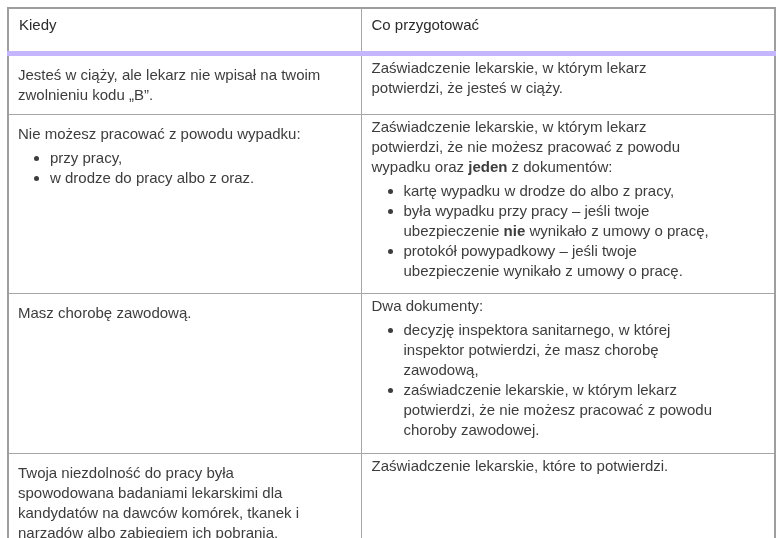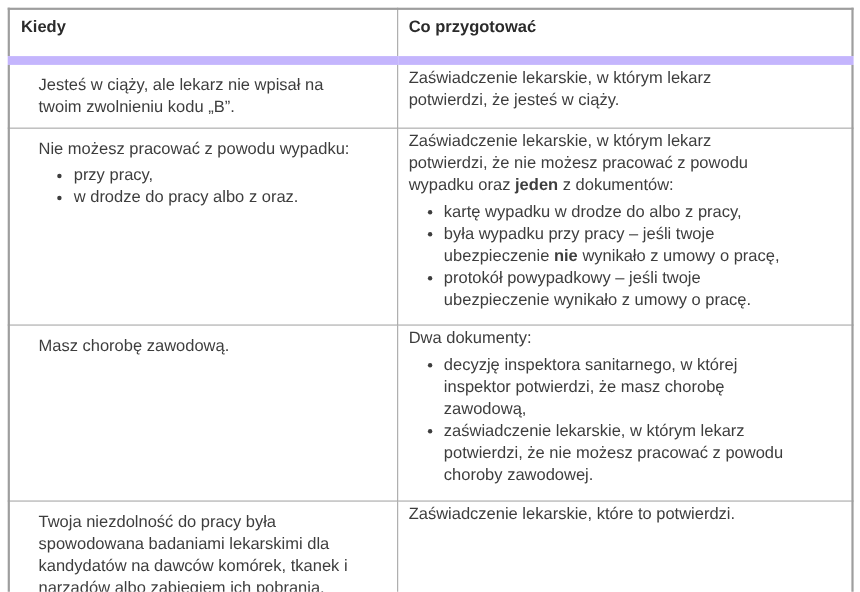--- a/index.html
+++ b/index.html
@@ -31,31 +31,31 @@
   }
   col.c1 { width: 353px; }
   col.c2 { width: 414px; }
   th, td {
     border: 1px solid #a7a7a7;
     vertical-align: top;
     text-align: left;
   }
   thead tr { height: 34px; }
   thead th {
-    font-weight: 700;
+    font-weight: 400;
     color: #2b2b2b;
     padding: 6px 10px 16px 10px;
-    border-bottom: 8px solid #c4b5fd;
+    border-bottom: 5px solid #c4b5fd;
     vertical-align: middle;
   }
   tbody tr:nth-child(1) { height: 61px; }
   tbody tr:nth-child(2) { height: 175px; }
   tbody tr:nth-child(3) { height: 160px; }
   tbody tr:nth-child(4) { height: 93px; }
-  td.col-kiedy { padding: 9px 32px 8px 26px; }
+  td.col-kiedy { padding: 9px 32px 8px 9px; }
   td.col-co    { padding: 2px 55px 8px 10px; }
   td p {
     margin: 0;
     padding: 0;
   }
   td ul {
     margin: 4px;
     padding: 0 0 0 28px;
     list-style-type: disc;
   }

